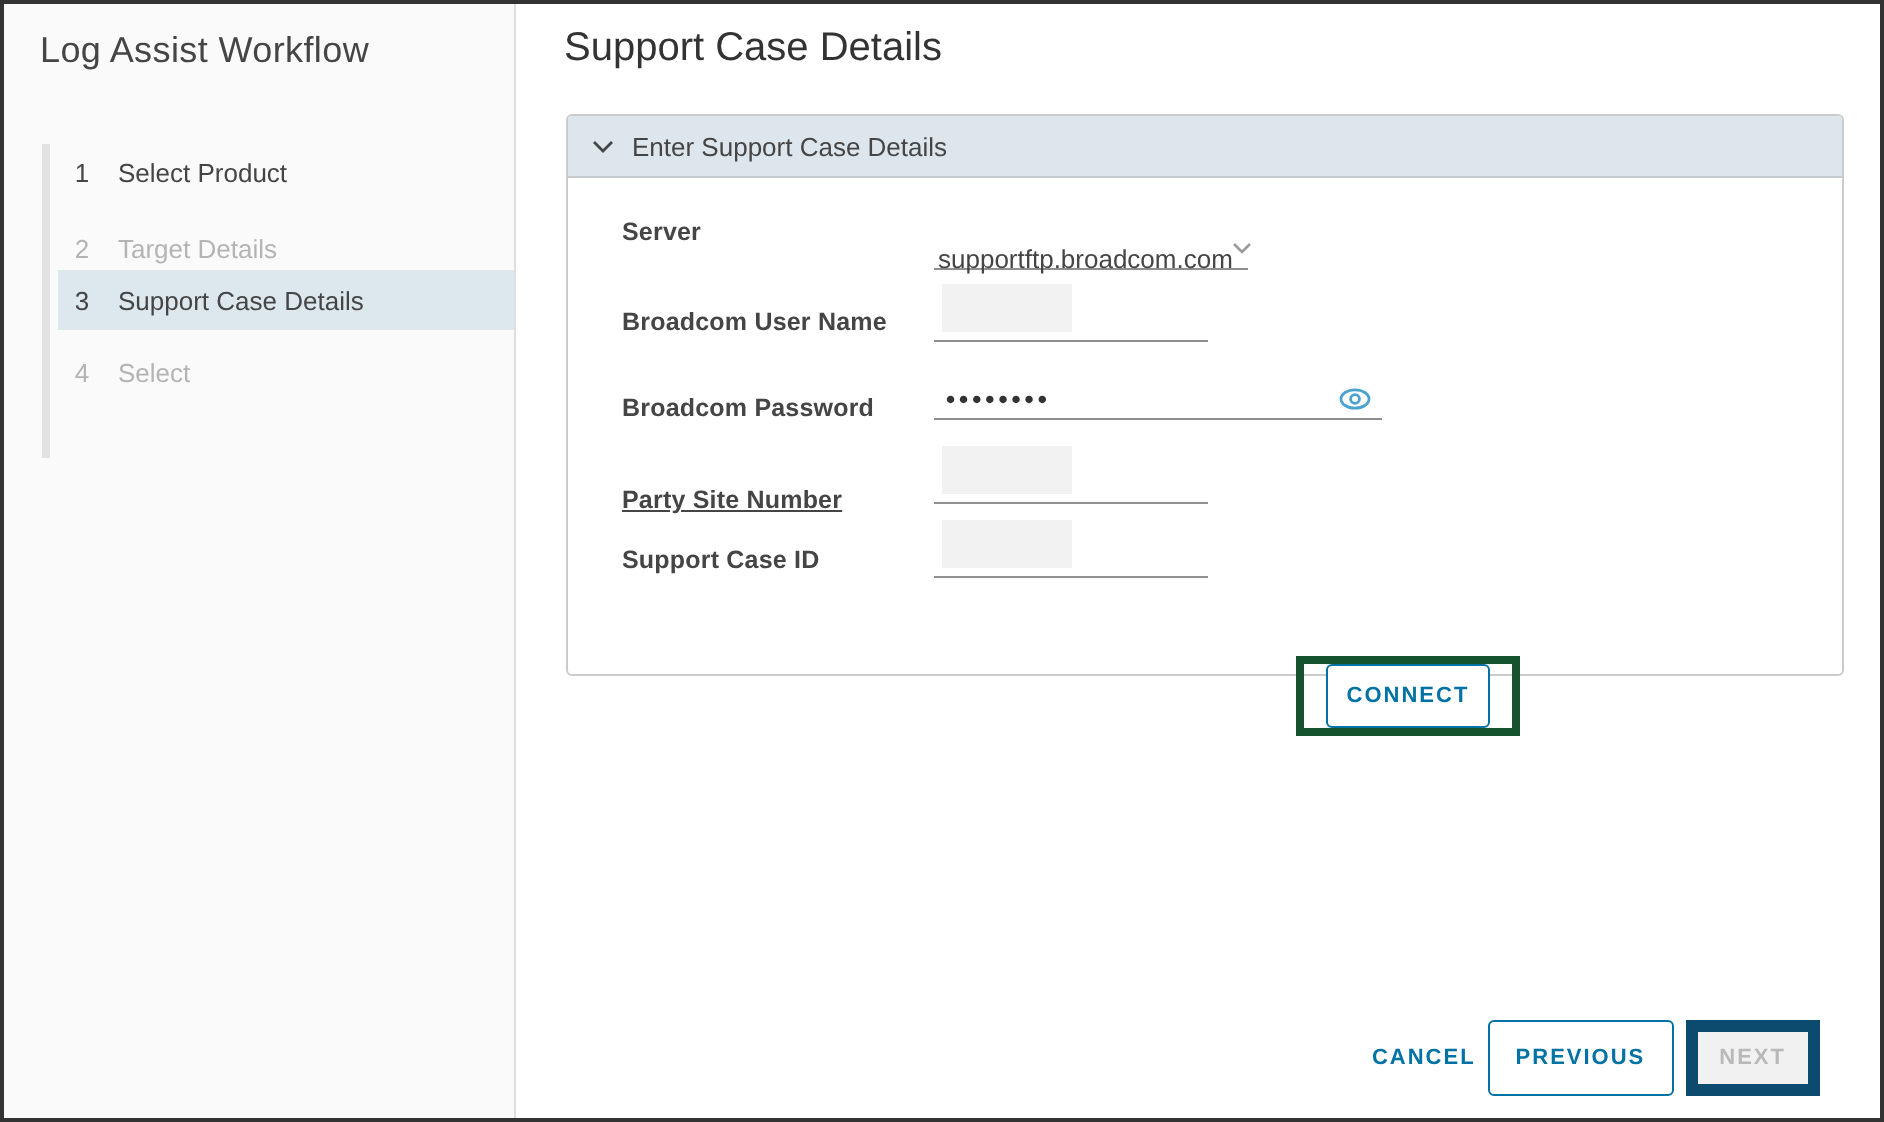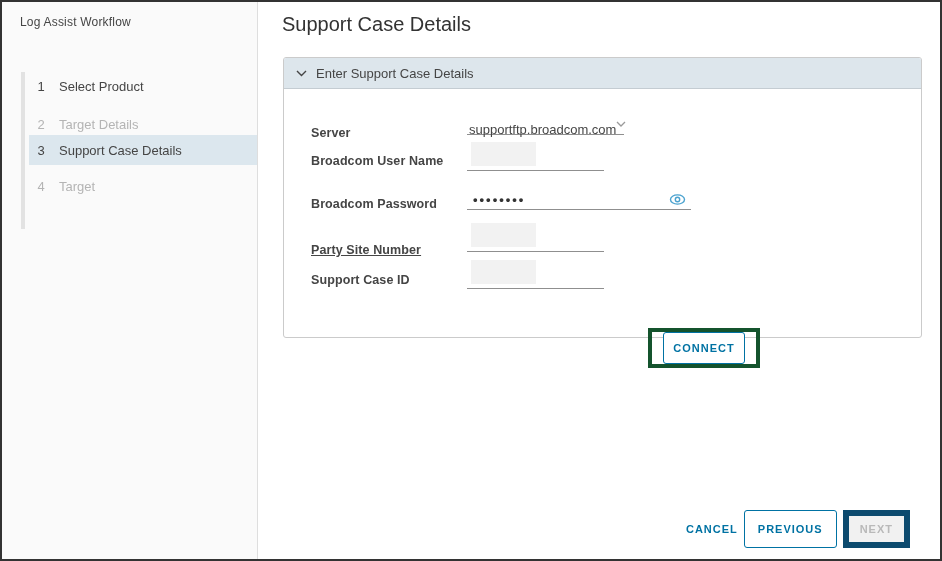--- a/index.html
+++ b/index.html
@@ -8,21 +8,21 @@
     position:relative; width:942px; height:561px;
     border:2px solid #333; background:#fff; overflow:hidden;
   }
   
   .sidebar {
     position:absolute; left:0; top:0; width:256px; height:557px;
     background:#fafafa; border-right:1px solid #dedede;
   }
   .sidebar-title {
     position:absolute; left:18px; top:13px;
-    font-size:12px; font-weight:400; color:#454545; letter-spacing:0.2px;
+    font-size:18px; font-weight:400; color:#454545; letter-spacing:0.2px;
   }
   .step-track {
     position:absolute; left:19px; top:70px; width:4px; height:157px;
     background:#e2e2e2;
   }
   .step {
     position:absolute; left:27px; right:0; height:20px;
     display:flex; align-items:center; font-size:13px; color:#454545;
     cursor:default;
   }
@@ -125,40 +125,40 @@
     <div class="step s2 disabled">
       <span class="num">2</span>
       <span>Target Details</span>
     </div>
     <div class="step s3 active">
       <span class="num">3</span>
       <span>Support Case Details</span>
     </div>
     <div class="step s4 disabled">
       <span class="num">4</span>
-      <span>Target</span>
+      <span>Select</span>
     </div>
   </div>
 
   <div class="main">
     <div class="main-title">Support Case Details</div>
 
     <div class="panel">
       <div class="panel-header">
         <span class="chev">
           <svg width="11" height="7" viewBox="0 0 11 7">
               <path d="M1 1 L5.5 5.5 L10 1" fill="none" stroke="#454545" stroke-width="1.4"></path>
             </svg>
         </span>
         <span>Enter Support Case Details</span>
       </div>
 
       <div class="panel-body">
 
-        <div class="flabel" style="top:37px;">Server</div>
+        <div class="flabel" style="top:20px;">Server</div>
         <div class="ctl select-ctl">
           <span class="val">supportftp.broadcom.com</span>
           <span class="chev">
             <svg width="10" height="6" viewBox="0 0 10 6">
                 <path d="M1 1 L5 5 L9 1" fill="none" stroke="#9a9a9a" stroke-width="1.3"></path>
               </svg>
           </span>
         </div>
 
         <div class="flabel" style="top:65px;">Broadcom User Name</div>

